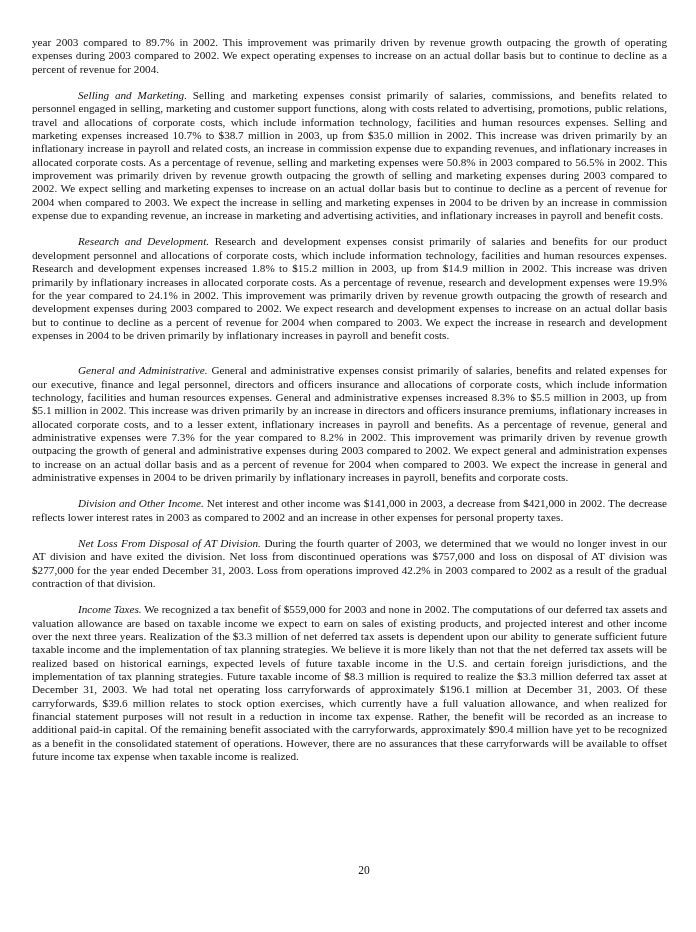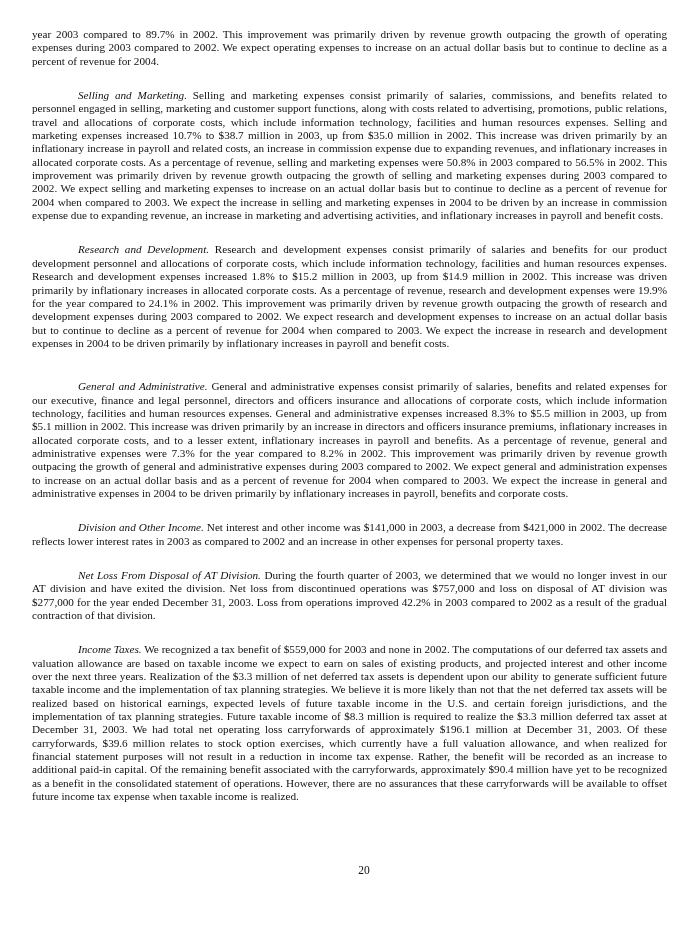--- a/index.html
+++ b/index.html
@@ -11,30 +11,30 @@
       width: 696px;
       height: 932px;
       position: relative;
       overflow: hidden;
       font-family: "Liberation Serif", "DejaVu Serif", serif;
       color: #111111;
     }
     .page {
       position: absolute;
       left: 32px;
-      top: 28px;
+      top: 36px;
       width: 635px;
     }
     p {
       margin: 0;
       font-size: 11.2px;
       line-height: 13.35px;
       text-align: justify;
     }
-    p.indent { text-indent: 46px; margin-top: 8px; }
+    p.indent { text-indent: 46px; }
     .gap-sm { height: 13px; }
     .gap-lg { height: 22px; }
     .heading { font-style: italic; }
     .page-number {
       position: absolute;
       left: 0;
       width: 696px;
       top: 864px;
       text-align: center;
       font-size: 11.5px;

